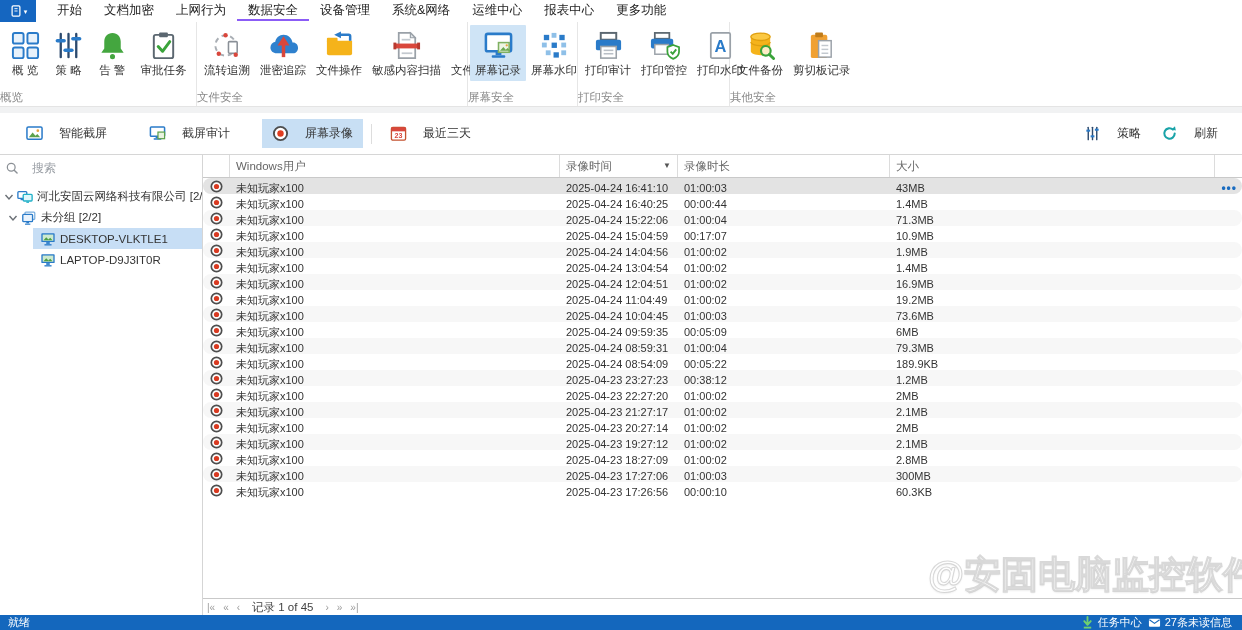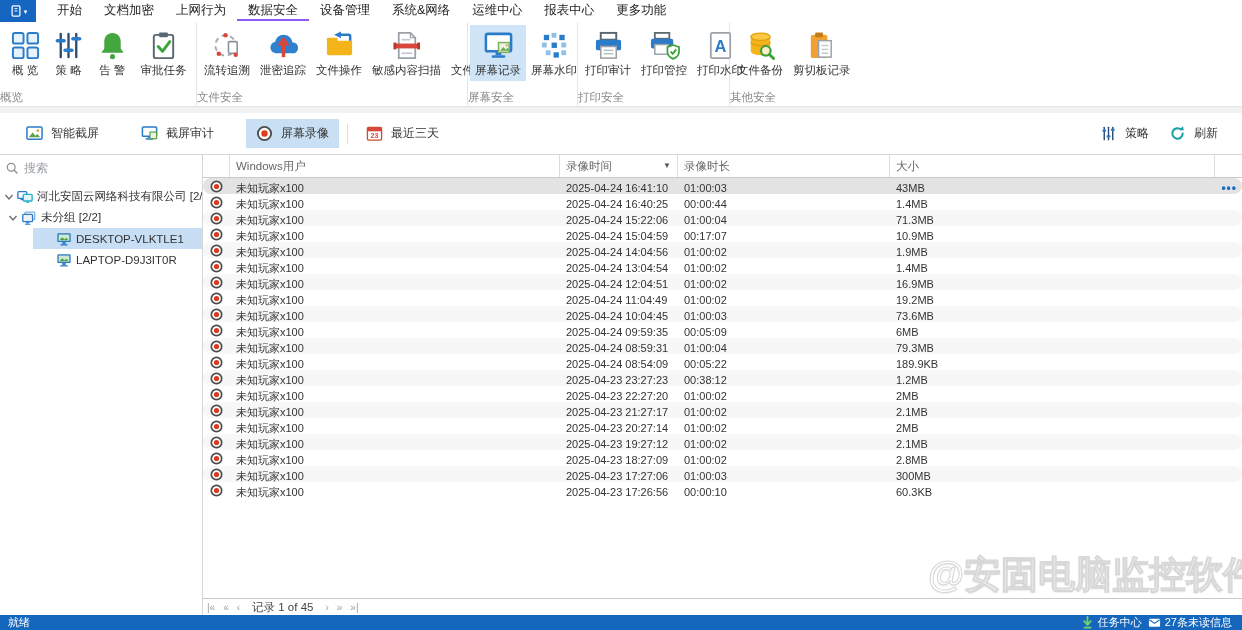--- a/index.html
+++ b/index.html
@@ -21,39 +21,39 @@
   .rg-label { position:absolute; bottom:1px; left:0; right:0; text-align:left; font-size:11.5px; color:#8a8a8a; }
   .ritem { display:flex; flex-direction:column; align-items:center; justify-content:flex-start; gap:2px; padding:5px 5px 3px 5px; cursor:pointer; border-radius:1px; }
   .ritem.selected { background:#cfe4f6; }
   .ritem .ric { width:31px; height:31px; }
   .ritem .rlabel { font-size:11.5px; color:#333; white-space:nowrap; }
 
   .ribbon-gap { position:absolute; top:106px; left:0; width:1242px; height:7px; background:#f1f2f3; border-top:1px solid #e4e4e4; }
 
   
   .subbar { position:absolute; top:113px; left:0; width:1242px; height:42px; background:#fff; border-bottom:1px solid #d6d6d6; display:flex; align-items:center; }
-  .tbtn { display:flex; align-items:center; gap:8px; font-size:12px; color:#333; padding:6px 10px; cursor:pointer; white-space:nowrap; }
+  .tbtn { display:flex; align-items:center; gap:16px; font-size:12px; color:#333; padding:6px 10px; cursor:pointer; white-space:nowrap; }
   .tbtn.selected { background:#c8dff4; }
   .tbtn .tic { width:17px; height:17px; }
   .vsep { width:1px; height:20px; background:#ddd; margin:0 8px; }
   .subbar-right { margin-left:auto; display:flex; align-items:center; margin-right:14px; }
 
   
   .sidebar { position:absolute; top:155px; left:0; width:203px; height:460px; background:#fff; border-right:1px solid #d5d5d5; }
-  .searchrow { display:flex; align-items:center; gap:5px; height:25px; padding-left:5px; }
+  .searchrow { display:flex; align-items:center; gap:13px; height:25px; padding-left:5px; }
   .searchrow .tic { width:14px; height:14px; }
   .searchrow input { border:none; outline:none; font-size:12px; color:#333; width:160px; font-family:inherit; }
   .searchrow input::placeholder { color:#9a9fa5; }
   .tree { margin-top:6px; }
   .trow-t { display:flex; align-items:center; height:21px; font-size:11.5px; color:#333; cursor:pointer; white-space:nowrap; overflow:hidden; }
   .trow-t .chev { width:10px; height:10px; margin-right:3px; flex:none; }
   .trow-t .nic { width:16px; height:16px; margin-right:4px; flex:none; }
   .t-l0 { padding-left:4px; }
   .t-l1 { padding-left:8px; }
-  .t-l2 { padding-left:56px; }
+  .t-l2 { padding-left:40px; }
   .trow-t.selected { background:linear-gradient(to right, transparent 33px, #c7def5 33px); }
 
   
   .main { position:absolute; top:155px; left:203px; width:1039px; height:460px; background:#fff; }
   .thead { display:flex; height:23px; line-height:22px; font-size:11.5px; color:#666; border-bottom:1px solid #c9c9c9; background:#fff; }
   .th { border-right:1px solid #dcdcdc; padding-left:6px; display:flex; align-items:center; cursor:pointer; }
   .c-icon { width:27px; flex:none; padding-left:0; }
   .c-user { width:330px; flex:none; }
   .c-time { width:118px; flex:none; }
   .c-dur  { width:212px; flex:none; }

